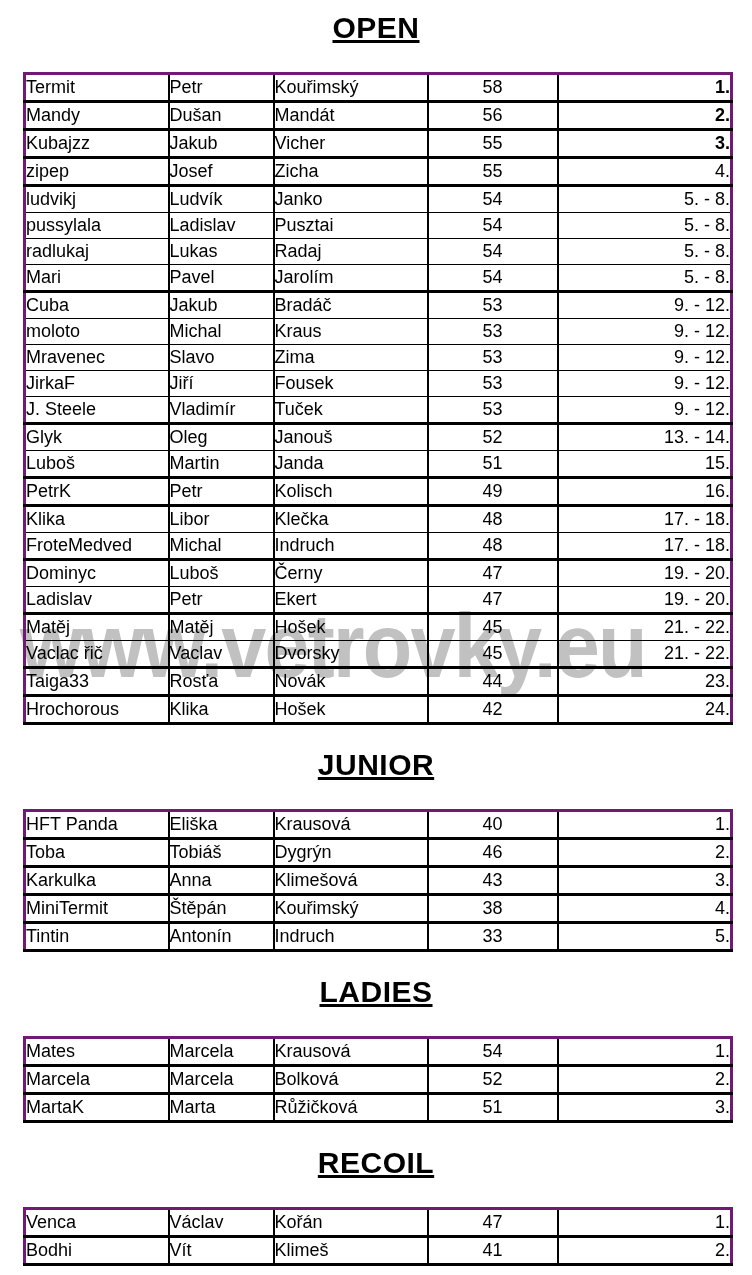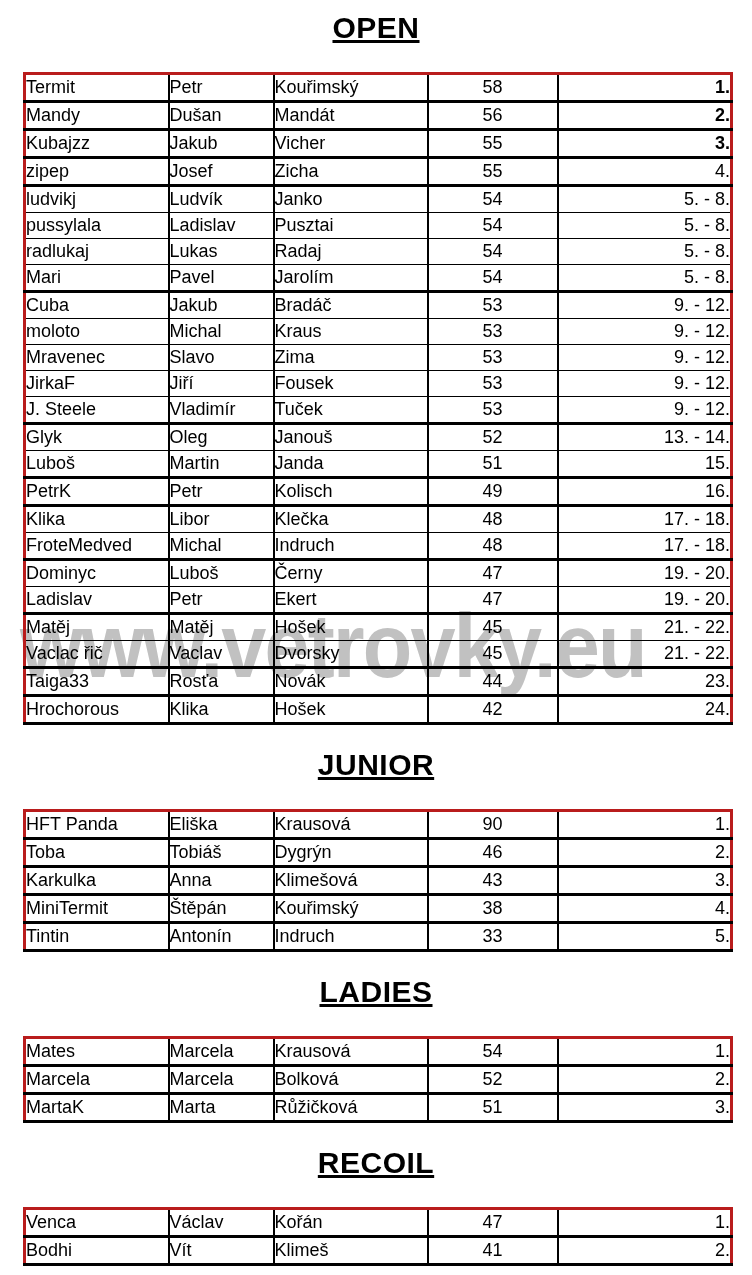--- a/index.html
+++ b/index.html
@@ -44,21 +44,21 @@
     text-decoration: underline;
   }
   .section:first-child .section-title {
     margin-top: 10px;
   }
   table.results {
     border-collapse: collapse;
     table-layout: fixed;
     width: 707px;
     margin-left: 23px;
-    border: 3px solid #b91c1c;
+    border: 3px solid #701a75;
     background: transparent;
   }
   table.results td {
     border: 1px solid #000;
     border-left-width: 2px;
     border-right-width: 2px;
     height: 25px;
     padding: 0;
     font-size: 18px;
     line-height: 25px;
@@ -280,21 +280,21 @@
             <col style="width: 105px;">
             <col style="width: 154px;">
             <col style="width: 130px;">
             <col style="width: 174px;">
           </colgroup>
           <tbody>
             <tr class="thick">
               <td class="c-nick">HFT Panda</td>
               <td class="c-first">Eliška</td>
               <td class="c-last">Krausová</td>
-              <td class="c-score">90</td>
+              <td class="c-score">40</td>
               <td class="c-rank">1.</td>
             </tr>
             <tr class="thick">
               <td class="c-nick">Toba</td>
               <td class="c-first">Tobiáš</td>
               <td class="c-last">Dygrýn</td>
               <td class="c-score">46</td>
               <td class="c-rank">2.</td>
             </tr>
             <tr class="thick">

